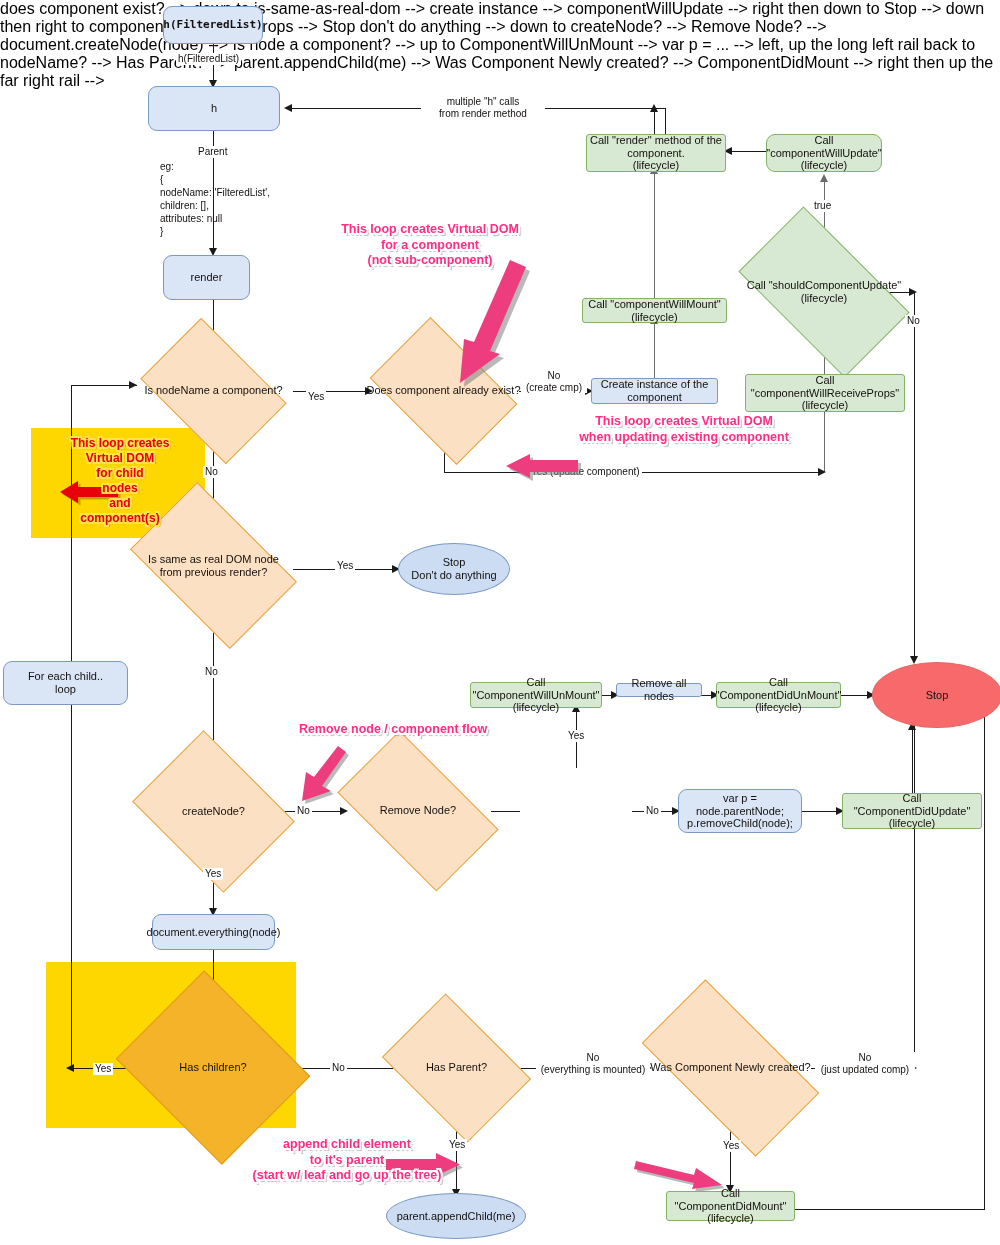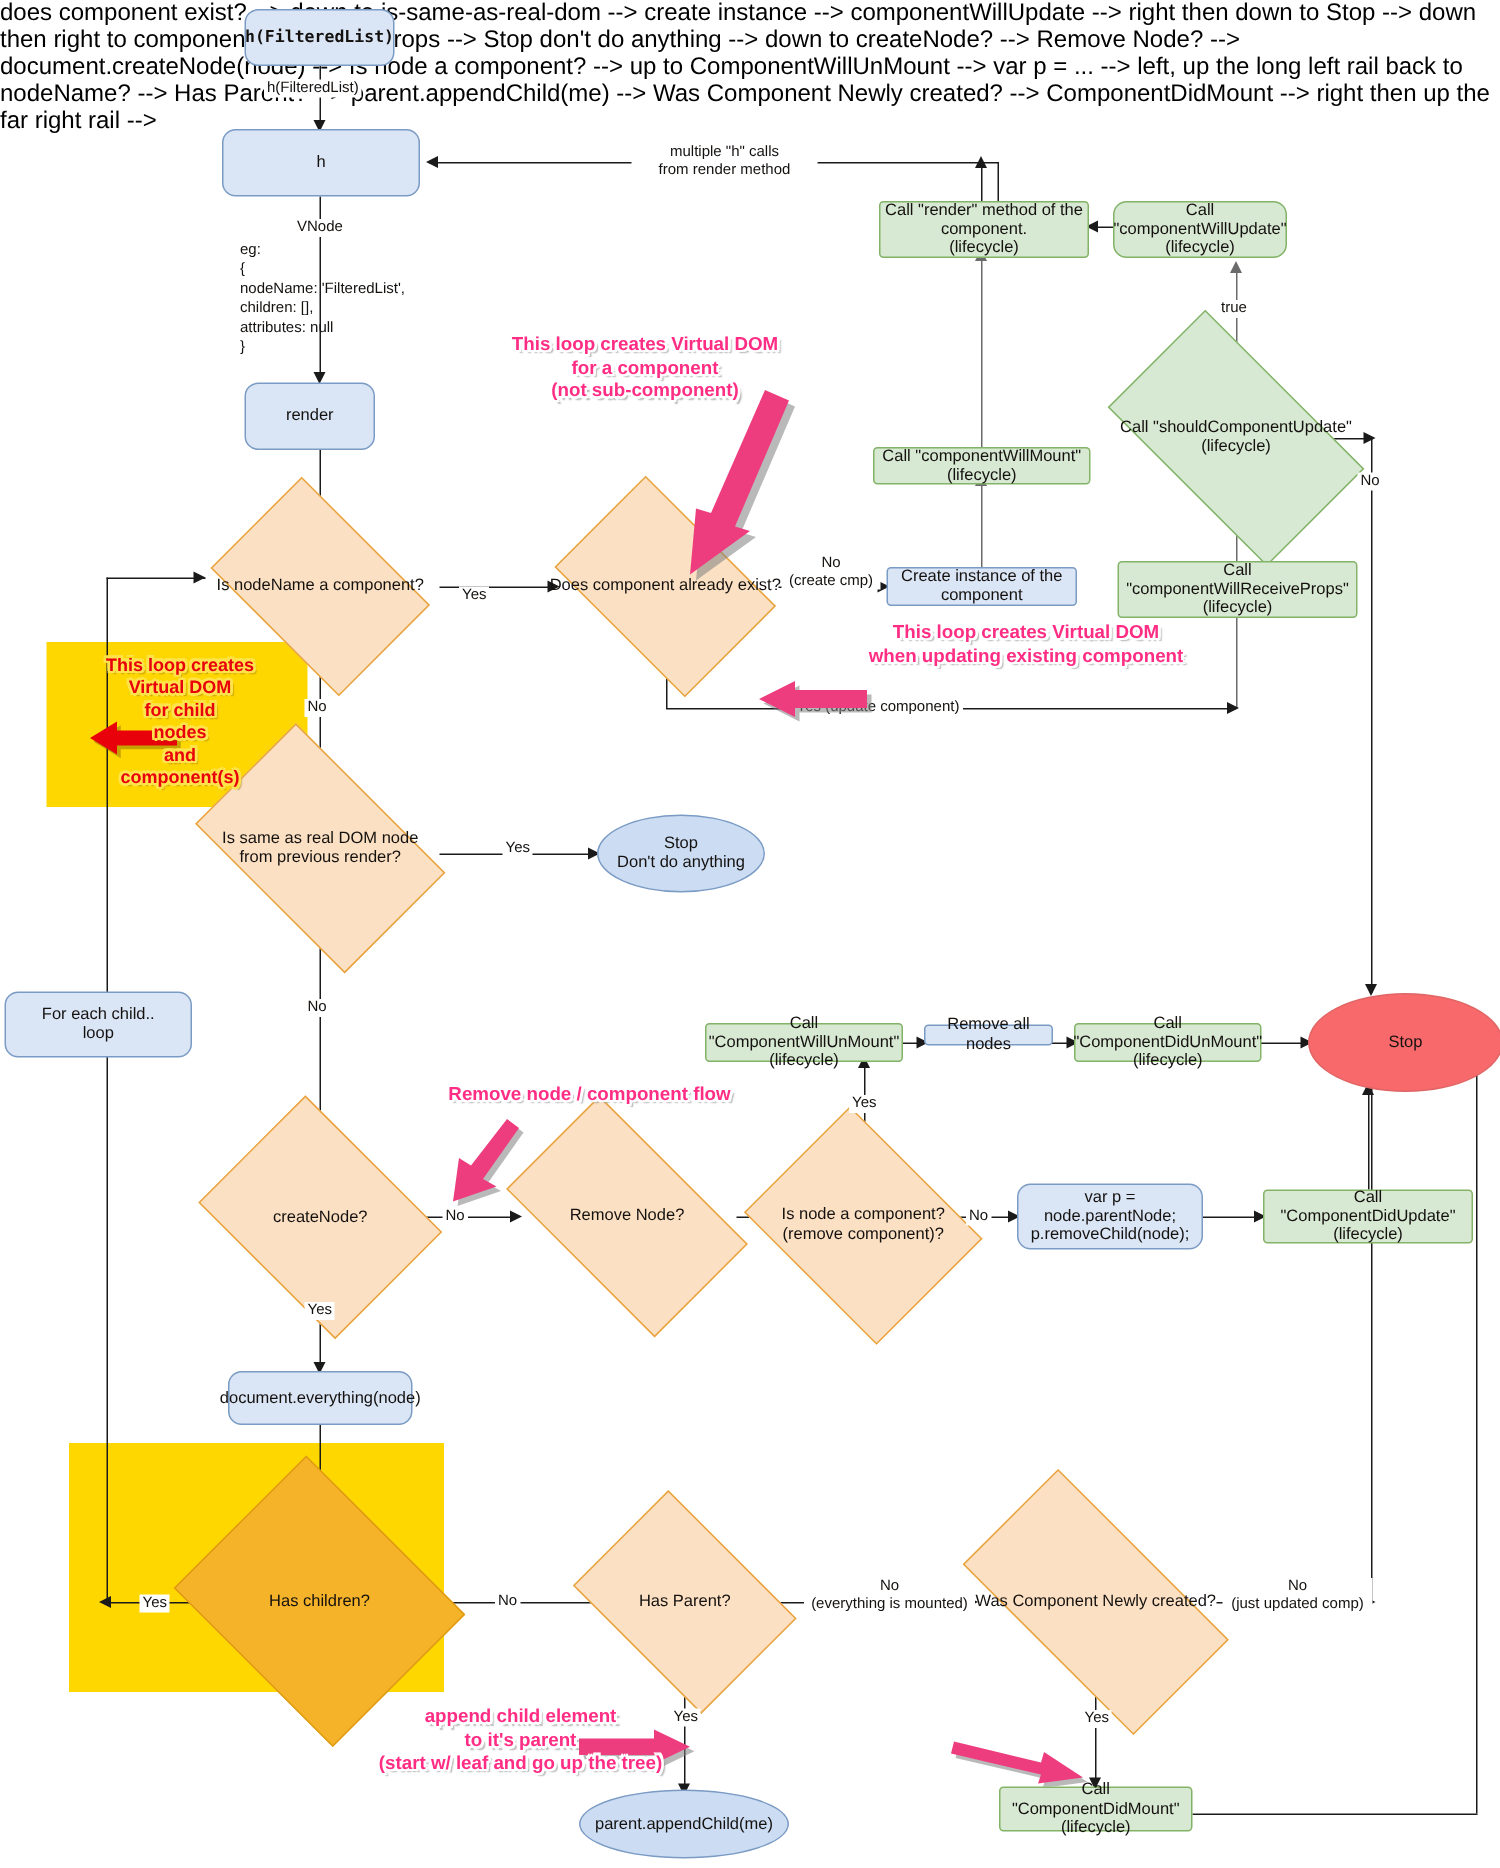--- a/index.html
+++ b/index.html
@@ -227,21 +227,21 @@
   <div class="arrow ar-up" style="left:910px;top:694px;"></div>
 
   
   <div class="hline" style="left:795px;top:1209px;width:190px;"></div>
   <div class="vline" style="left:984px;top:696px;height:513px;"></div>
   <div class="hline" style="left:940px;top:696px;width:44px;"></div>
   <div class="arrow ar-left" style="left:936px;top:692px;"></div>
 
   
   <div class="elabel" style="left:176px;top:53px;">h(FilteredList)</div>
-  <div class="elabel" style="left:196px;top:146px;">VNode</div>
+  <div class="elabel" style="left:196px;top:146px;">Parent</div>
   <div class="elabel" style="left:421px;top:96px;width:120px;">multiple "h" calls
 from render method</div>
   <div class="elabel" style="left:306px;top:391px;">Yes</div>
   <div class="elabel" style="left:203px;top:466px;">No</div>
   <div class="elabel" style="left:521px;top:370px;width:62px;">No
 (create cmp)</div>
   <div class="elabel" style="left:529px;top:466px;">Yes (update component)</div>
   <div class="elabel" style="left:812px;top:200px;">true</div>
   <div class="elabel" style="left:905px;top:315px;">No</div>
   <div class="elabel" style="left:335px;top:560px;">Yes</div>
@@ -290,21 +290,21 @@
   <div class="node rect" style="left:591px;top:378px;width:127px;height:26px;">Create instance of the
 component</div>
 
   <div class="node green" style="left:582px;top:298px;width:145px;height:25px;">Call "componentWillMount"
 (lifecycle)</div>
 
   <div class="node green" style="left:586px;top:134px;width:140px;height:38px;">Call "render" method of the
 component.
 (lifecycle)</div>
 
-  <div class="node greenround" style="left:742px;top:134px;width:116px;height:38px;">Call
+  <div class="node greenround" style="left:766px;top:134px;width:116px;height:38px;">Call
 "componentWillUpdate"
 (lifecycle)</div>
 
   
   <div class="diamond green-d" style="left:749px;top:246px;width:150px;height:92px;">
     <div class="dshape"></div>
     <div class="dlabel" style="width:175px;">Call "shouldComponentUpdate"
 (lifecycle)</div>
   </div>
 
@@ -330,25 +330,20 @@
     <div class="dlabel" style="width:120px;">createNode?</div>
   </div>
 
   
   <div class="diamond" style="left:348px;top:767px;width:140px;height:88px;">
     <div class="dshape"></div>
     <div class="dlabel" style="width:120px;">Remove Node?</div>
   </div>
 
   
-  <div class="diamond" style="left:513px;top:767px;width:125px;height:100px;">
-    <div class="dshape"></div>
-    <div class="dlabel" style="width:135px;">Is node a component?
-(remove component)?</div>
-  </div>
 
   <div class="node green" style="left:470px;top:682px;width:132px;height:26px;">Call "ComponentWillUnMount"
 (lifecycle)</div>
 
   <div class="node rect" style="left:616px;top:683px;width:86px;height:14px;">Remove all nodes</div>
 
   <div class="node green" style="left:716px;top:682px;width:125px;height:26px;">Call "ComponentDidUnMount"
 (lifecycle)</div>
 
   <div class="node stopellipse" style="left:872px;top:662px;width:130px;height:66px;">Stop</div>

